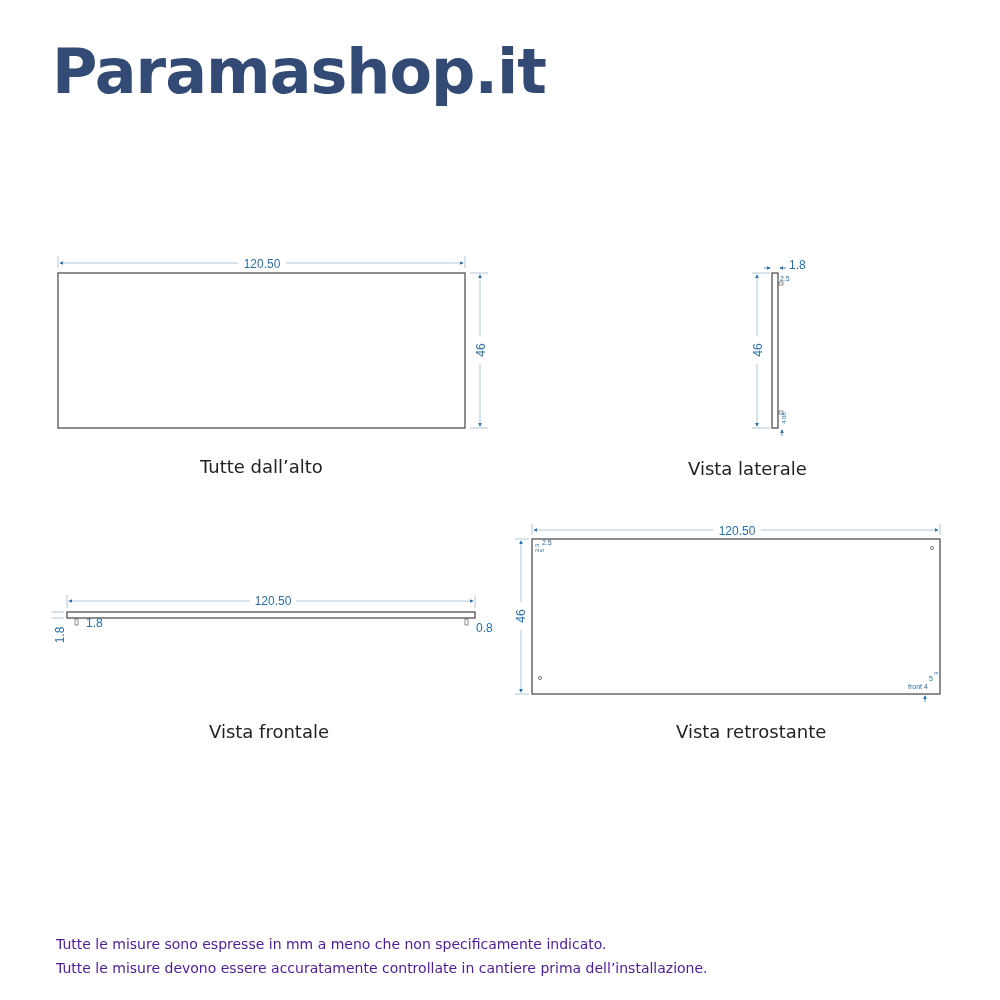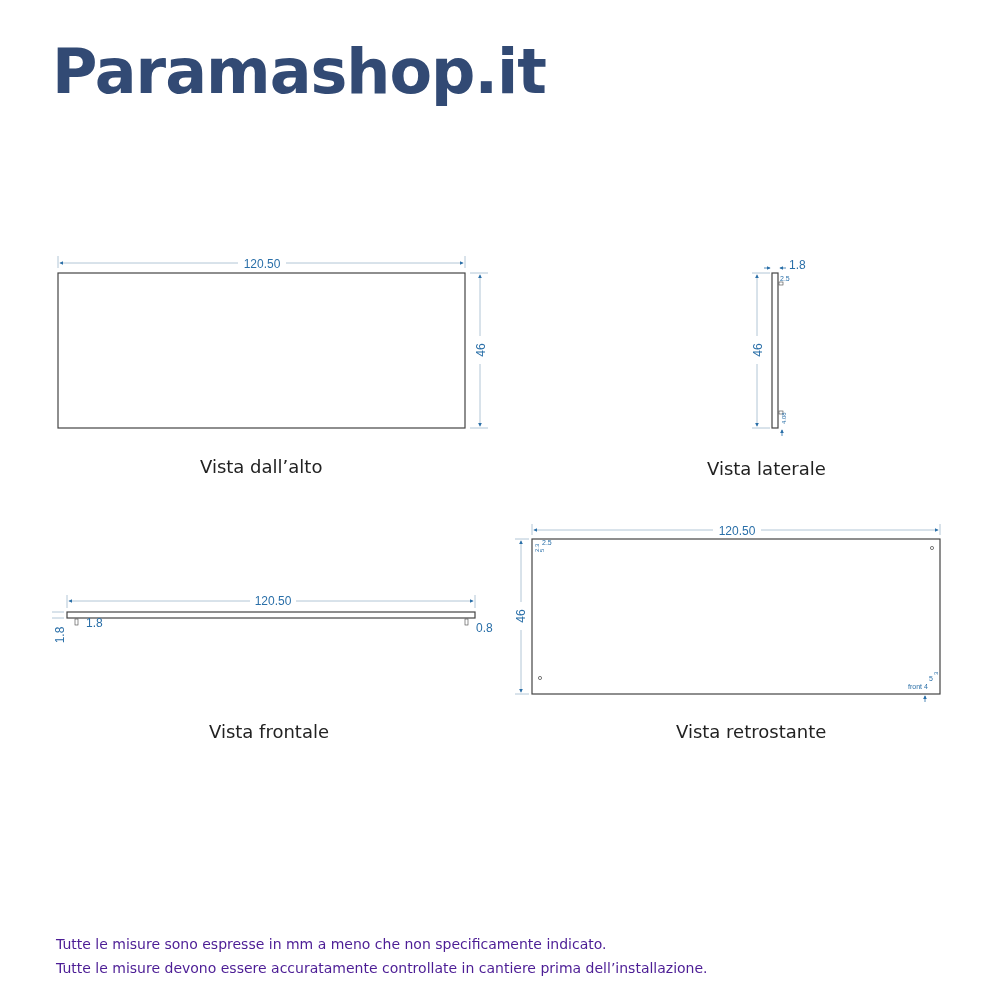--- a/index.html
+++ b/index.html
@@ -86,21 +86,21 @@
     <text class="dim" x="544" y="552" font-size="6" transform="rotate(-90 544 552)">5</text>
     <circle cx="932" cy="548" r="1.6" fill="none" stroke="#444" stroke-width="0.7"></circle>
     <circle cx="540" cy="678" r="1.6" fill="none" stroke="#444" stroke-width="0.7"></circle>
     <text class="dim" x="938" y="675" font-size="6" transform="rotate(-90 938 675)">3</text>
     <text class="dim" x="929" y="681" font-size="7">5</text>
     <text class="dim" x="908" y="689" font-size="7">front 4</text>
     <line x1="925" y1="702" x2="925" y2="696" stroke="#2a6fa8" stroke-width="0.8" marker-end="url(#arr)"></line>
   </g>
 </svg>
 
-<div class="caption" style="left:200px; top:456px;">Vista dall’alto</div>
-<div class="caption" style="left:707px; top:458px;">Vista laterale</div>
+<div class="caption" style="left:200px; top:456px;">Tutte dall’alto</div>
+<div class="caption" style="left:688px; top:458px;">Vista laterale</div>
 <div class="caption" style="left:209px; top:721px;text-align:center;">Vista frontale</div>
 <div class="caption" style="left:676px; top:721px;">Vista retrostante</div>
 
 <div class="notes">
   <div>Tutte le misure sono espresse in mm a meno che non specificamente indicato.</div>
   <div>Tutte le misure devono essere accuratamente controllate in cantiere prima dell’installazione.</div>
 </div>
 
 </body></html>

